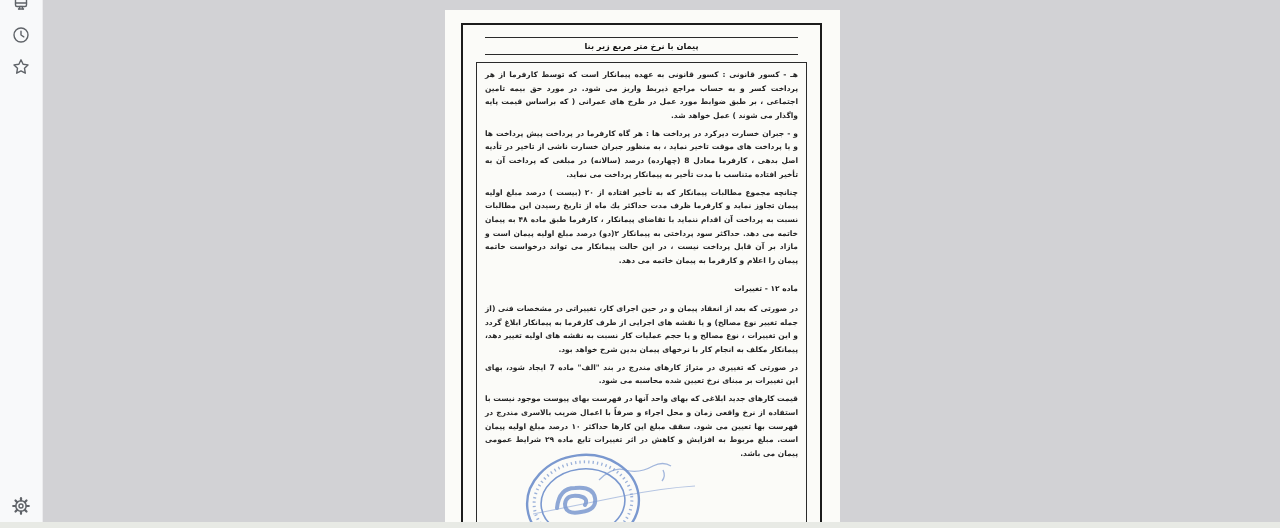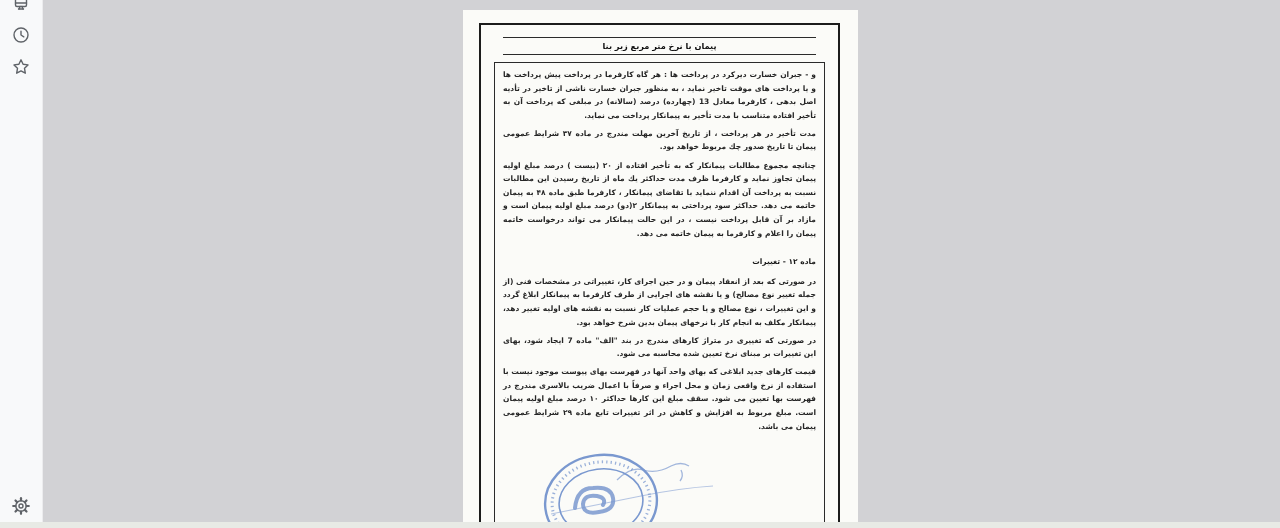--- a/index.html
+++ b/index.html
@@ -32,21 +32,21 @@
 
   
   .viewer {
     position: absolute; left: 42px; top: 0;
     width: 1238px; height: 528px;
     background: #d2d2d5;
   }
 
   
   .page {
-    position: absolute; left: 421px; top: 10px;  
+    position: absolute; left: 403px; top: 10px;  
     width: 395px; height: 518px;
     background: #fbfbf8;
     overflow: hidden;
   }
   .chain-frame {
     position: absolute; left: 16px; top: 13px;
     width: 361px; height: 560px;   
     border: 1px solid #1c1c1c;
     box-sizing: border-box;
     background: #f7f7f3;
@@ -173,22 +173,22 @@
       <div class="chain-band"></div>
       <div class="chain-inner">
 
         <div class="title-block">
           <div class="title-rule"></div>
           <div class="doc-title">پیمان با نرخ متر مربع زیر بنا</div>
           <div class="title-rule"></div>
         </div>
 
         <div class="text-box">
-          <p>و - جبران خسارت ديركرد در پرداخت ها : هر گاه كارفرما در پرداخت پيش پرداخت ها و يا پرداخت هاى موقت تاخير نمايد ، به منظور جبران خسارت ناشى از تاخير در تأديه اصل بدهى ، كارفرما معادل 13 (چهارده) درصد (سالانه) در مبلغى كه پرداخت آن به تأخير افتاده متناسب با مدت تأخير به پيمانكار پرداخت مى نمايد.</p>
-          <p>مدت تأخير در هر پرداخت ، از تاريخ آخرين مهلت مندرج در ماده ۳۷ شرايط عمومى پيمان تا تاريخ صدور چك مربوط خواهد بود.</p>
+          <p>هـ - كسور قانونى : كسور قانونى به عهده پيمانكار است كه توسط كارفرما از هر پرداخت كسر و به حساب مراجع ذيربط واريز مى شود. در مورد حق بيمه تامين اجتماعى ، بر طبق ضوابط مورد عمل در طرح هاى عمرانى ( كه براساس قيمت پايه واگذار مى شوند ) عمل خواهد شد.</p>
+          <p>و - جبران خسارت ديركرد در پرداخت ها : هر گاه كارفرما در پرداخت پيش پرداخت ها و يا پرداخت هاى موقت تاخير نمايد ، به منظور جبران خسارت ناشى از تاخير در تأديه اصل بدهى ، كارفرما معادل 8 (چهارده) درصد (سالانه) در مبلغى كه پرداخت آن به تأخير افتاده متناسب با مدت تأخير به پيمانكار پرداخت مى نمايد.</p>
           <p>چنانچه مجموع مطالبات پيمانكار كه به تأخير افتاده از ۲۰ (بيست ) درصد مبلغ اوليه پيمان تجاوز نمايد و كارفرما ظرف مدت حداكثر يك ماه از تاريخ رسيدن اين مطالبات نسبت به پرداخت آن اقدام ننمايد با تقاضاى پيمانكار ، كارفرما طبق ماده ۴۸ به پيمان خاتمه مى دهد. حداكثر سود پرداختى به پيمانكار ۲(دو) درصد مبلغ اوليه پيمان است و مازاد بر آن قابل پرداخت نيست ، در اين حالت پيمانكار مى تواند درخواست خاتمه پيمان را اعلام و كارفرما به پيمان خاتمه مى دهد.</p>
           <p class="article-heading">ماده ۱۲ - تغييرات</p>
           <p>در صورتى كه بعد از انعقاد پيمان و در حين اجراى كار، تغييراتى در مشخصات فنى (از جمله تغيير نوع مصالح) و يا نقشه هاى اجرايى از طرف كارفرما به پيمانكار ابلاغ گردد و اين تغييرات ، نوع مصالح و يا حجم عمليات كار نسبت به نقشه هاى اوليه تغيير دهد، پيمانكار مكلف به انجام كار با نرخهاى پيمان بدين شرح خواهد بود.</p>
           <p>در صورتى كه تغييرى در متراژ كارهاى مندرج در بند "الف" ماده 7 ايجاد شود، بهاى اين تغييرات بر مبناى نرخ تعيين شده محاسبه مى شود.</p>
           <p>قيمت كارهاى جديد ابلاغى كه بهاى واحد آنها در فهرست بهاى پيوست موجود نيست با استفاده از نرخ واقعى زمان و محل اجراء و صرفاً با اعمال ضريب بالاسرى مندرج در فهرست بها تعيين مى شود. سقف مبلغ اين كارها حداكثر ۱۰ درصد مبلغ اوليه پيمان است. مبلغ مربوط به افزايش و كاهش در اثر تغييرات تابع ماده ۲۹ شرايط عمومى پيمان مى باشد.</p>
         </div>
 
       </div>
     </div>
 

